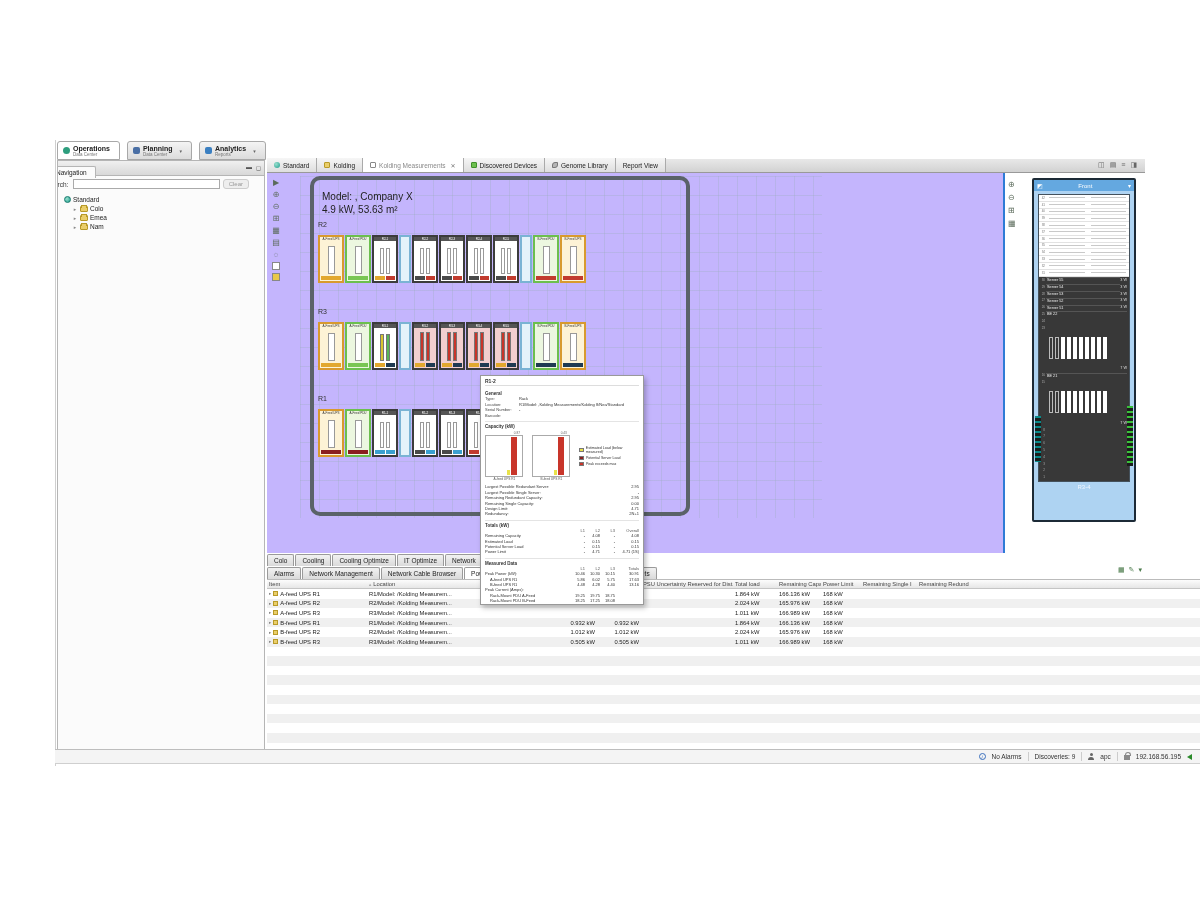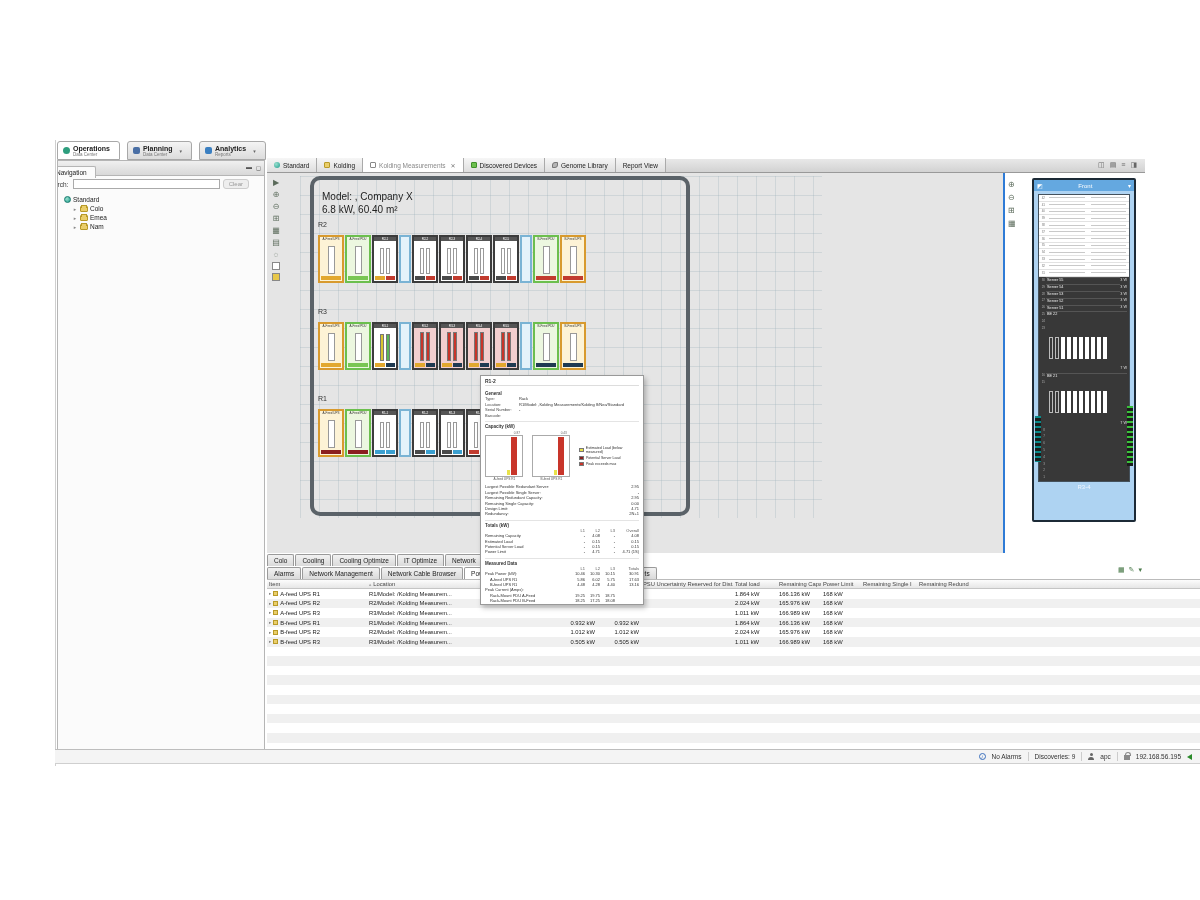--- a/index.html
+++ b/index.html
@@ -45,21 +45,21 @@
   .etab.active{background:#fff;color:#8a8a8a}
   .eticon{width:6px;height:6px;display:inline-block;border-radius:1px}
   .ei-globe{border-radius:50%;background:radial-gradient(circle at 35% 35%,#9adfce,#1f9e8e)}
   .ei-folder{background:#eace6a;border:1px solid #b89a28}
   .ei-board{background:#fff;border:1px solid #888}
   .ei-dev{background:#6cbf4e;border:1px solid #3f8f2a}
   .ei-lib{background:#b5b5b5;border:1px solid #777;border-radius:50% 0 50% 0}
   .eclose{font-size:6px;color:#777;margin-left:2px}
   #etabs-corner{margin-left:auto;display:flex;gap:5px;padding:0 8px 3px 0;font-size:7px;color:#666}
   
-  #canvas{position:absolute;left:267px;top:173px;width:736px;height:380px;background:#e5e5e5;overflow:hidden;z-index:1}
+  #canvas{position:absolute;left:267px;top:173px;width:736px;height:380px;background:#c4b5fd;overflow:hidden;z-index:1}
   #grid-outer{position:absolute;left:33px;top:3px;width:522px;height:342px;
     background-image:repeating-linear-gradient(to right,rgba(150,172,182,.28) 0 1px,transparent 1px 19px),
       repeating-linear-gradient(to bottom,rgba(150,172,182,.28) 0 1px,transparent 1px 19px)}
   #floorplan{position:absolute;left:43px;top:3px;width:380px;height:340px;border:4px solid #5a6268;border-radius:10px}
   #fp-title{position:absolute;left:55px;top:17px;font-size:10px;color:#222;line-height:13px}
   .row-label{position:absolute;left:51px;font-size:7px;color:#333}
   .rack-row{position:absolute;left:51px;display:flex;gap:1px;align-items:flex-end}
   .rack{width:26px;height:48px;border:2px solid #3c3c3c;background:#fff;display:flex;flex-direction:column}
   .rack.ups{border-color:#d89a2e;background:#fdf3d6}
   .rack.pdu{border-color:#6cbf4e;background:#ecf7e0}
@@ -255,21 +255,21 @@
       <span>≡</span>
       <span>◨</span>
     </span>
   </div>
 
 <div id="canvas">
   <div id="grid-outer"></div>
   <div id="floorplan"></div>
   <div id="fp-title">
     <div>Model: ,  Company X</div>
-    <div>6.8 kW,  60.40 m²</div>
+    <div>4.9 kW,  53.63 m²</div>
   </div>
   <div class="row-label" style="top:48px">R2</div>
   <div class="rack-row" style="top:62px">
       <div class="rack ups">
         <div class="rname">A-Feed UPS</div>
         <div class="bars">
           <span class="bar"></span>
         </div>
         <div class="bbar">
           <span class="bseg" style="background: rgb(226, 168, 46);"></span>

